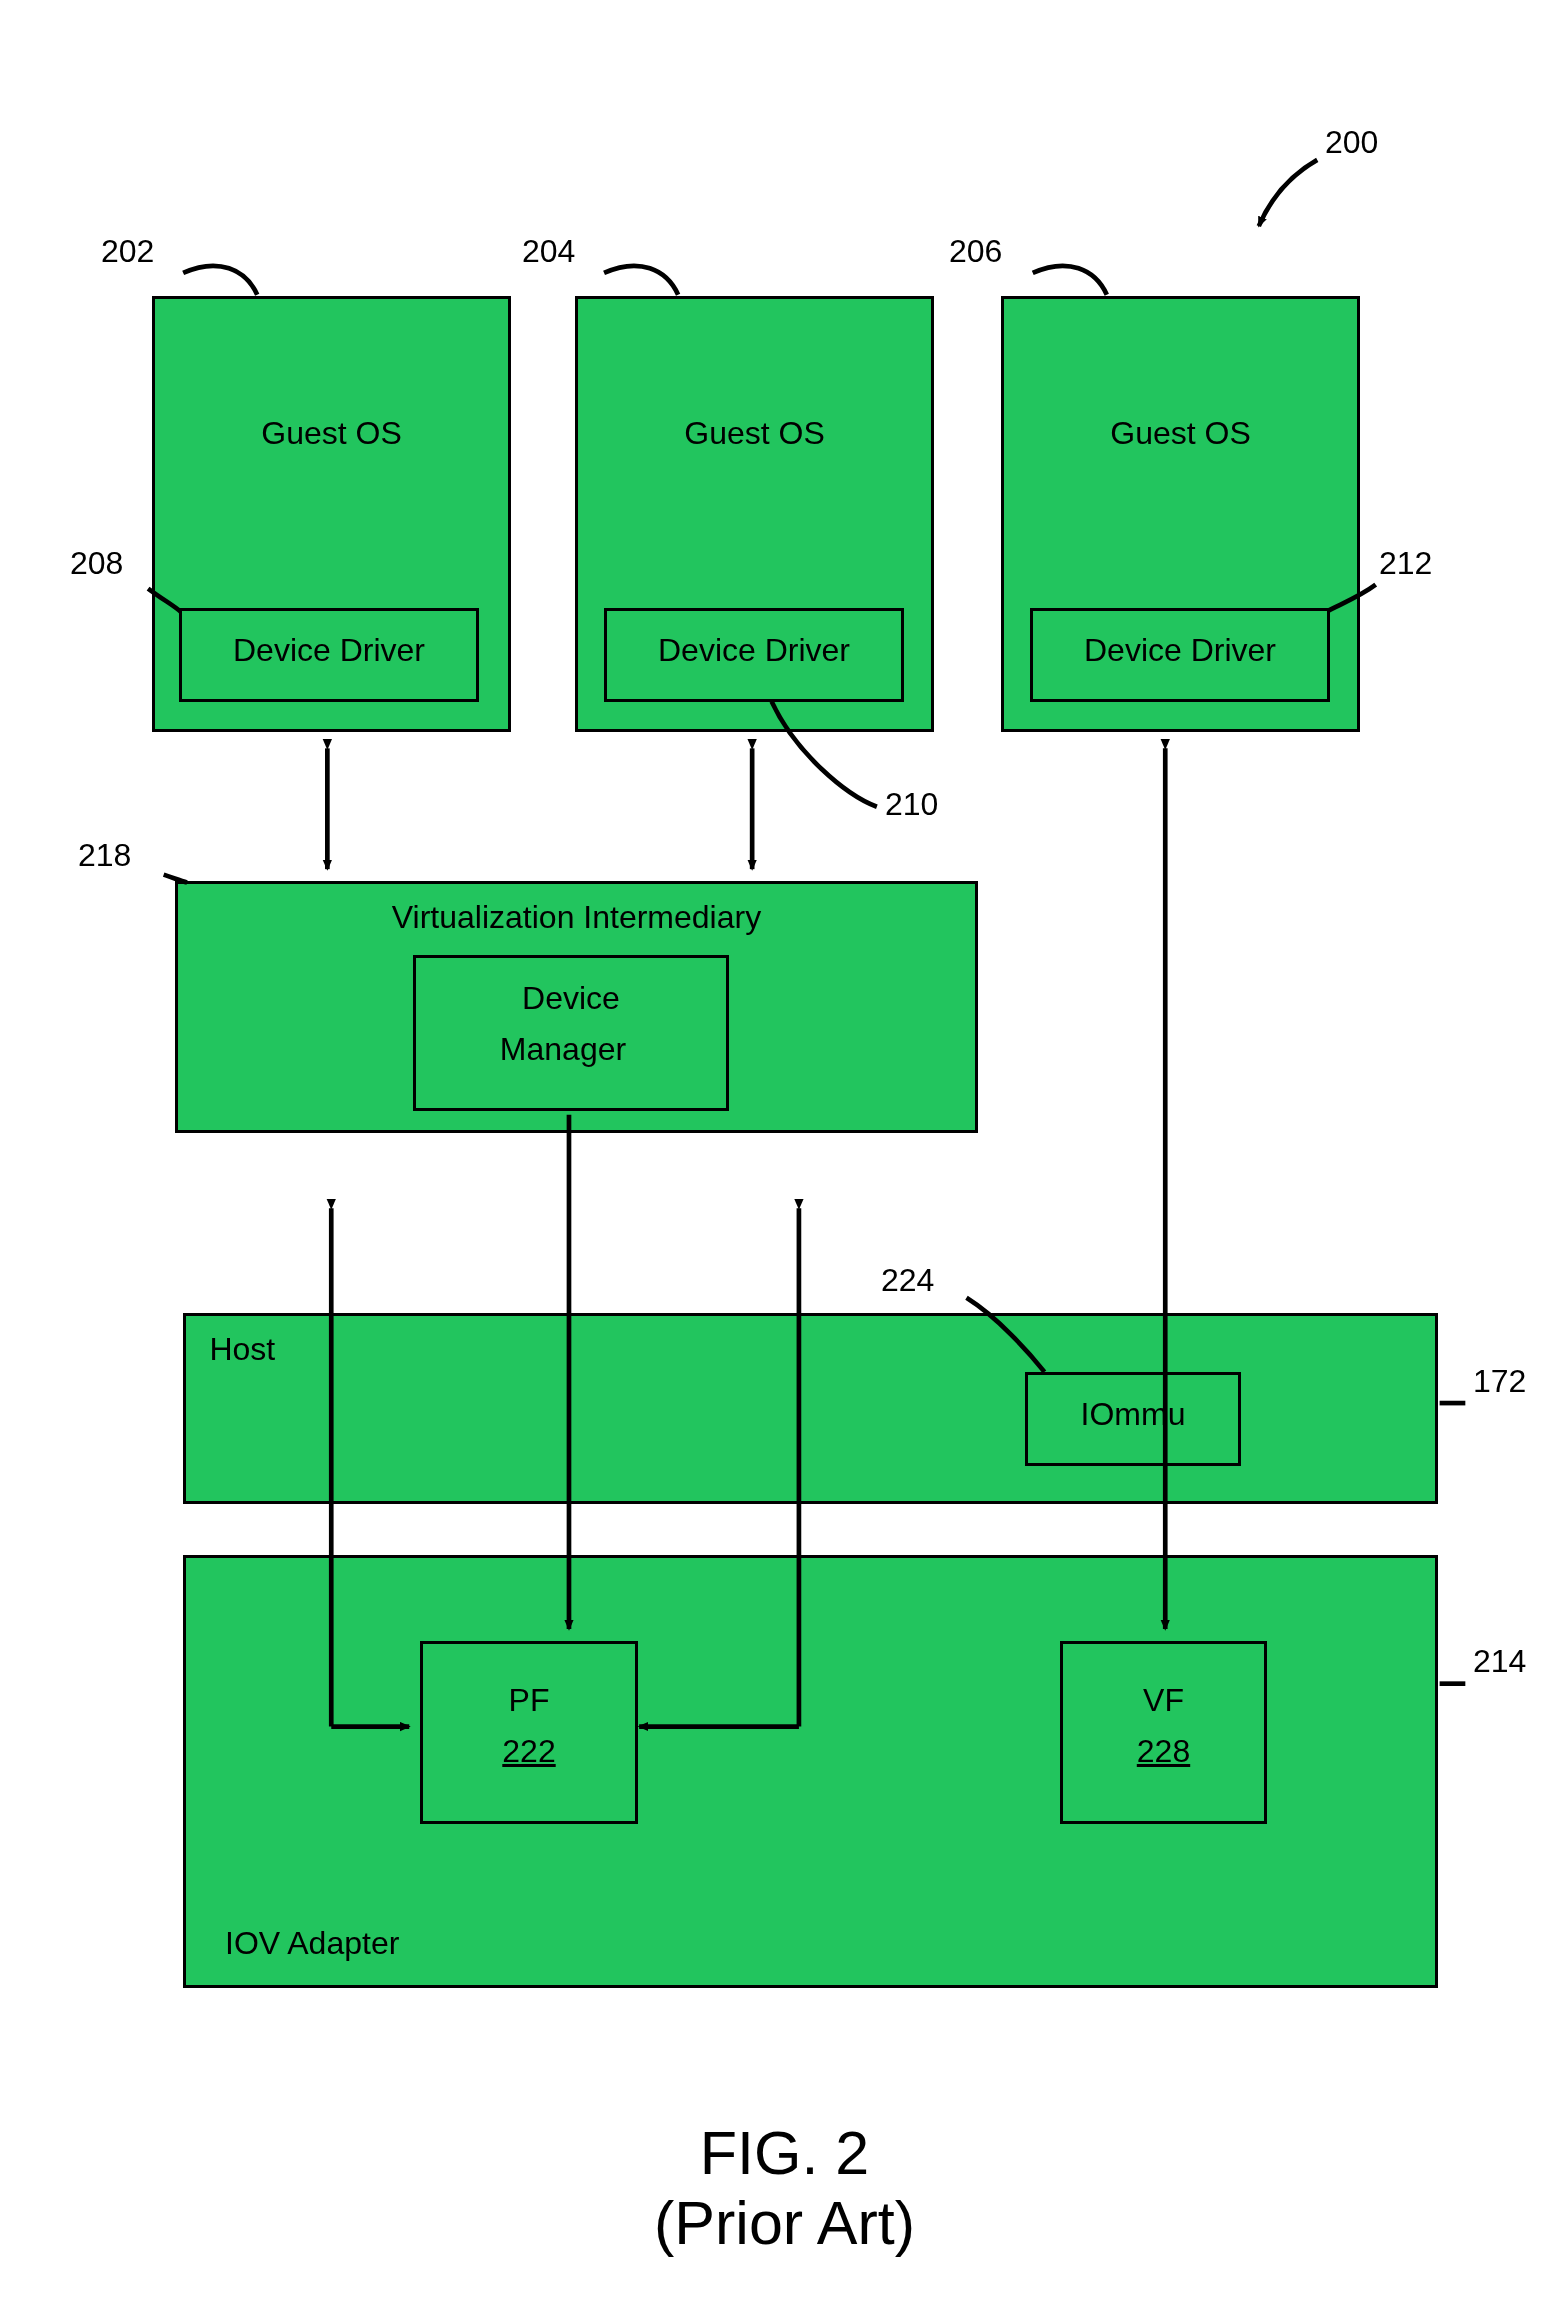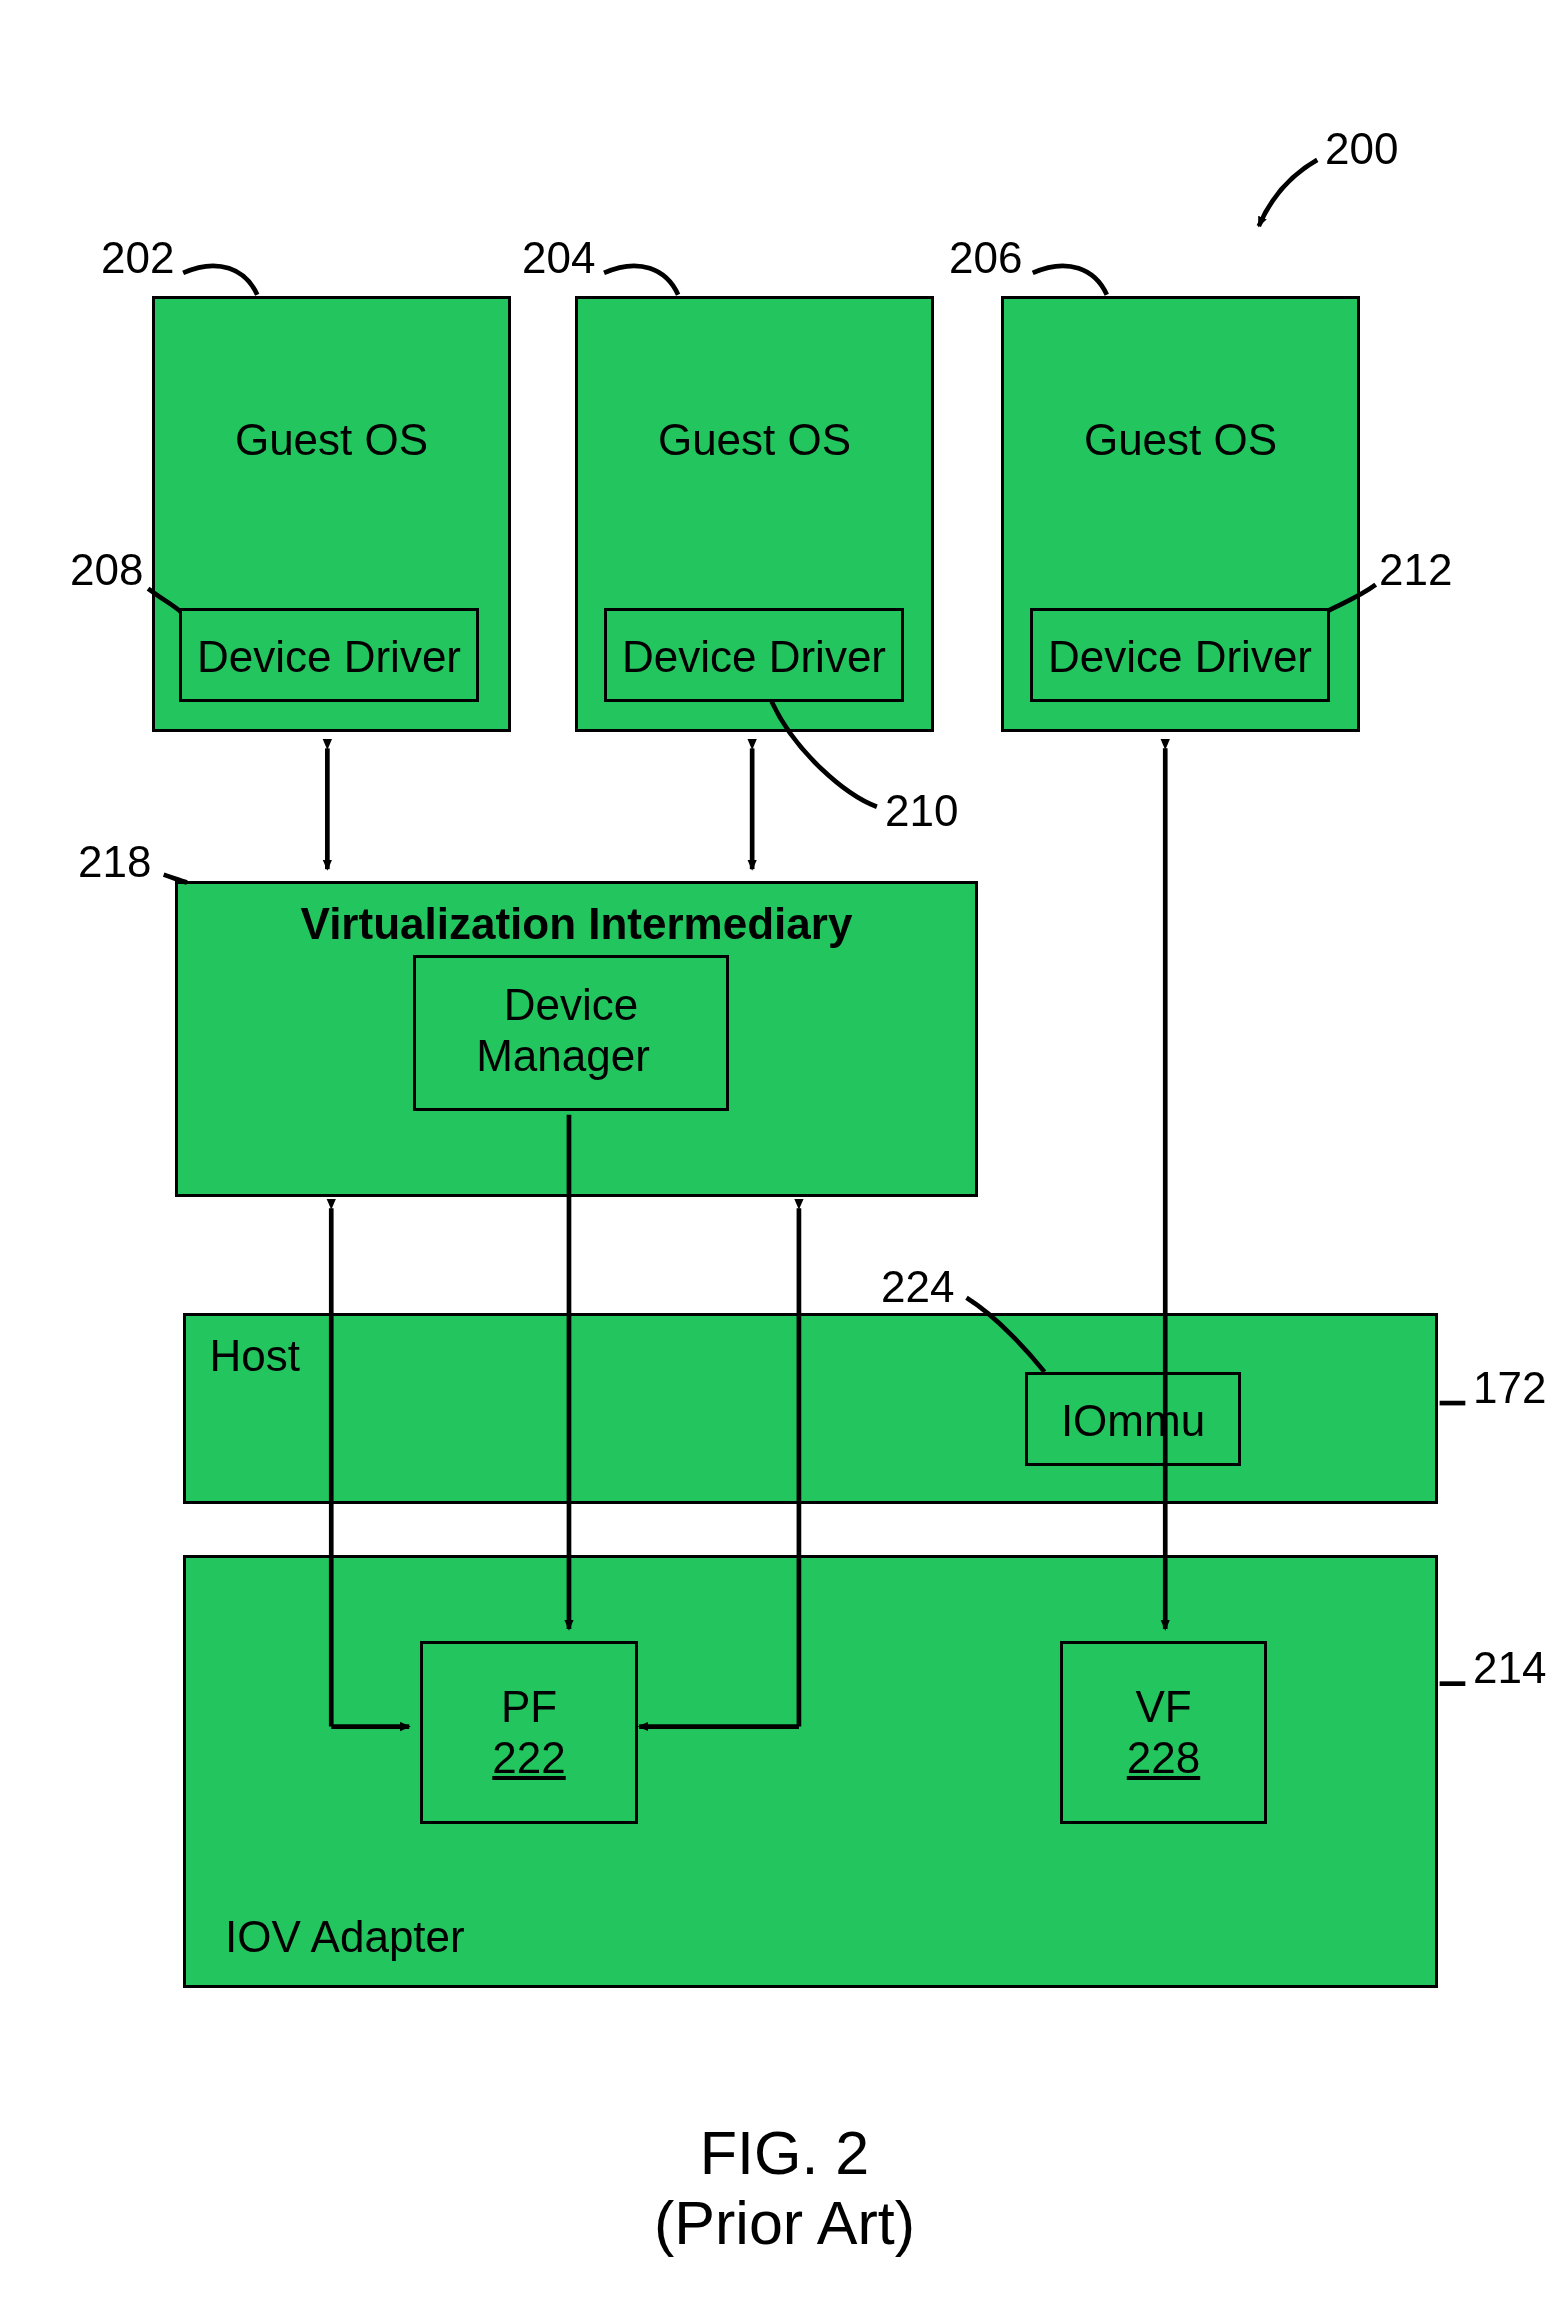--- a/index.html
+++ b/index.html
@@ -15,21 +15,21 @@
     background: #fff;
   }
   .box {
     position: absolute;
     border: 3.9px solid #000;
     background: #22c55e;
     box-sizing: border-box;
   }
   .label {
     position: absolute;
-    font-size: 44px;
+    font-size: 32px;
     color: #000;
     white-space: nowrap;
     line-height: 1.1;
   }
   .label.center {
     text-align: center;
   }
   .fig-label {
     font-size: 61px;
     text-align: center;
@@ -74,21 +74,21 @@
   <div class="box" style="left:179px; top:608px; width:300px; height:94px;">
     <div class="label center" style="left:0; right:0; top:22px;">Device Driver</div>
   </div>
   <div class="box" style="left:604px; top:608px; width:300px; height:94px;">
     <div class="label center" style="left:0; right:0; top:22px;">Device Driver</div>
   </div>
   <div class="box" style="left:1030px; top:608px; width:300px; height:94px;">
     <div class="label center" style="left:0; right:0; top:22px;">Device Driver</div>
   </div>
 
-  <div class="box" style="left:175px; top:881px; width:803px; height:316px;font-weight:bold;">
+  <div class="box" style="left:175px; top:881px; width:803px; height:252px;">
     <div class="label center" style="left:0; right:0; top:15.6px;">Virtualization Intermediary</div>
   </div>
 
   <div class="box" style="left:413px; top:955px; width:316px; height:156px;">
     <div class="label center" style="left:0; right:0; top:23.4px;">Device</div>
     <div class="label center" style="left:0; right:16px; top:74px;">Manager</div>
   </div>
 
   <div class="box" style="left:183px; top:1313px; width:1255px; height:191px;">
     <div class="label" style="left:23.4px; top:16px;">Host</div>

